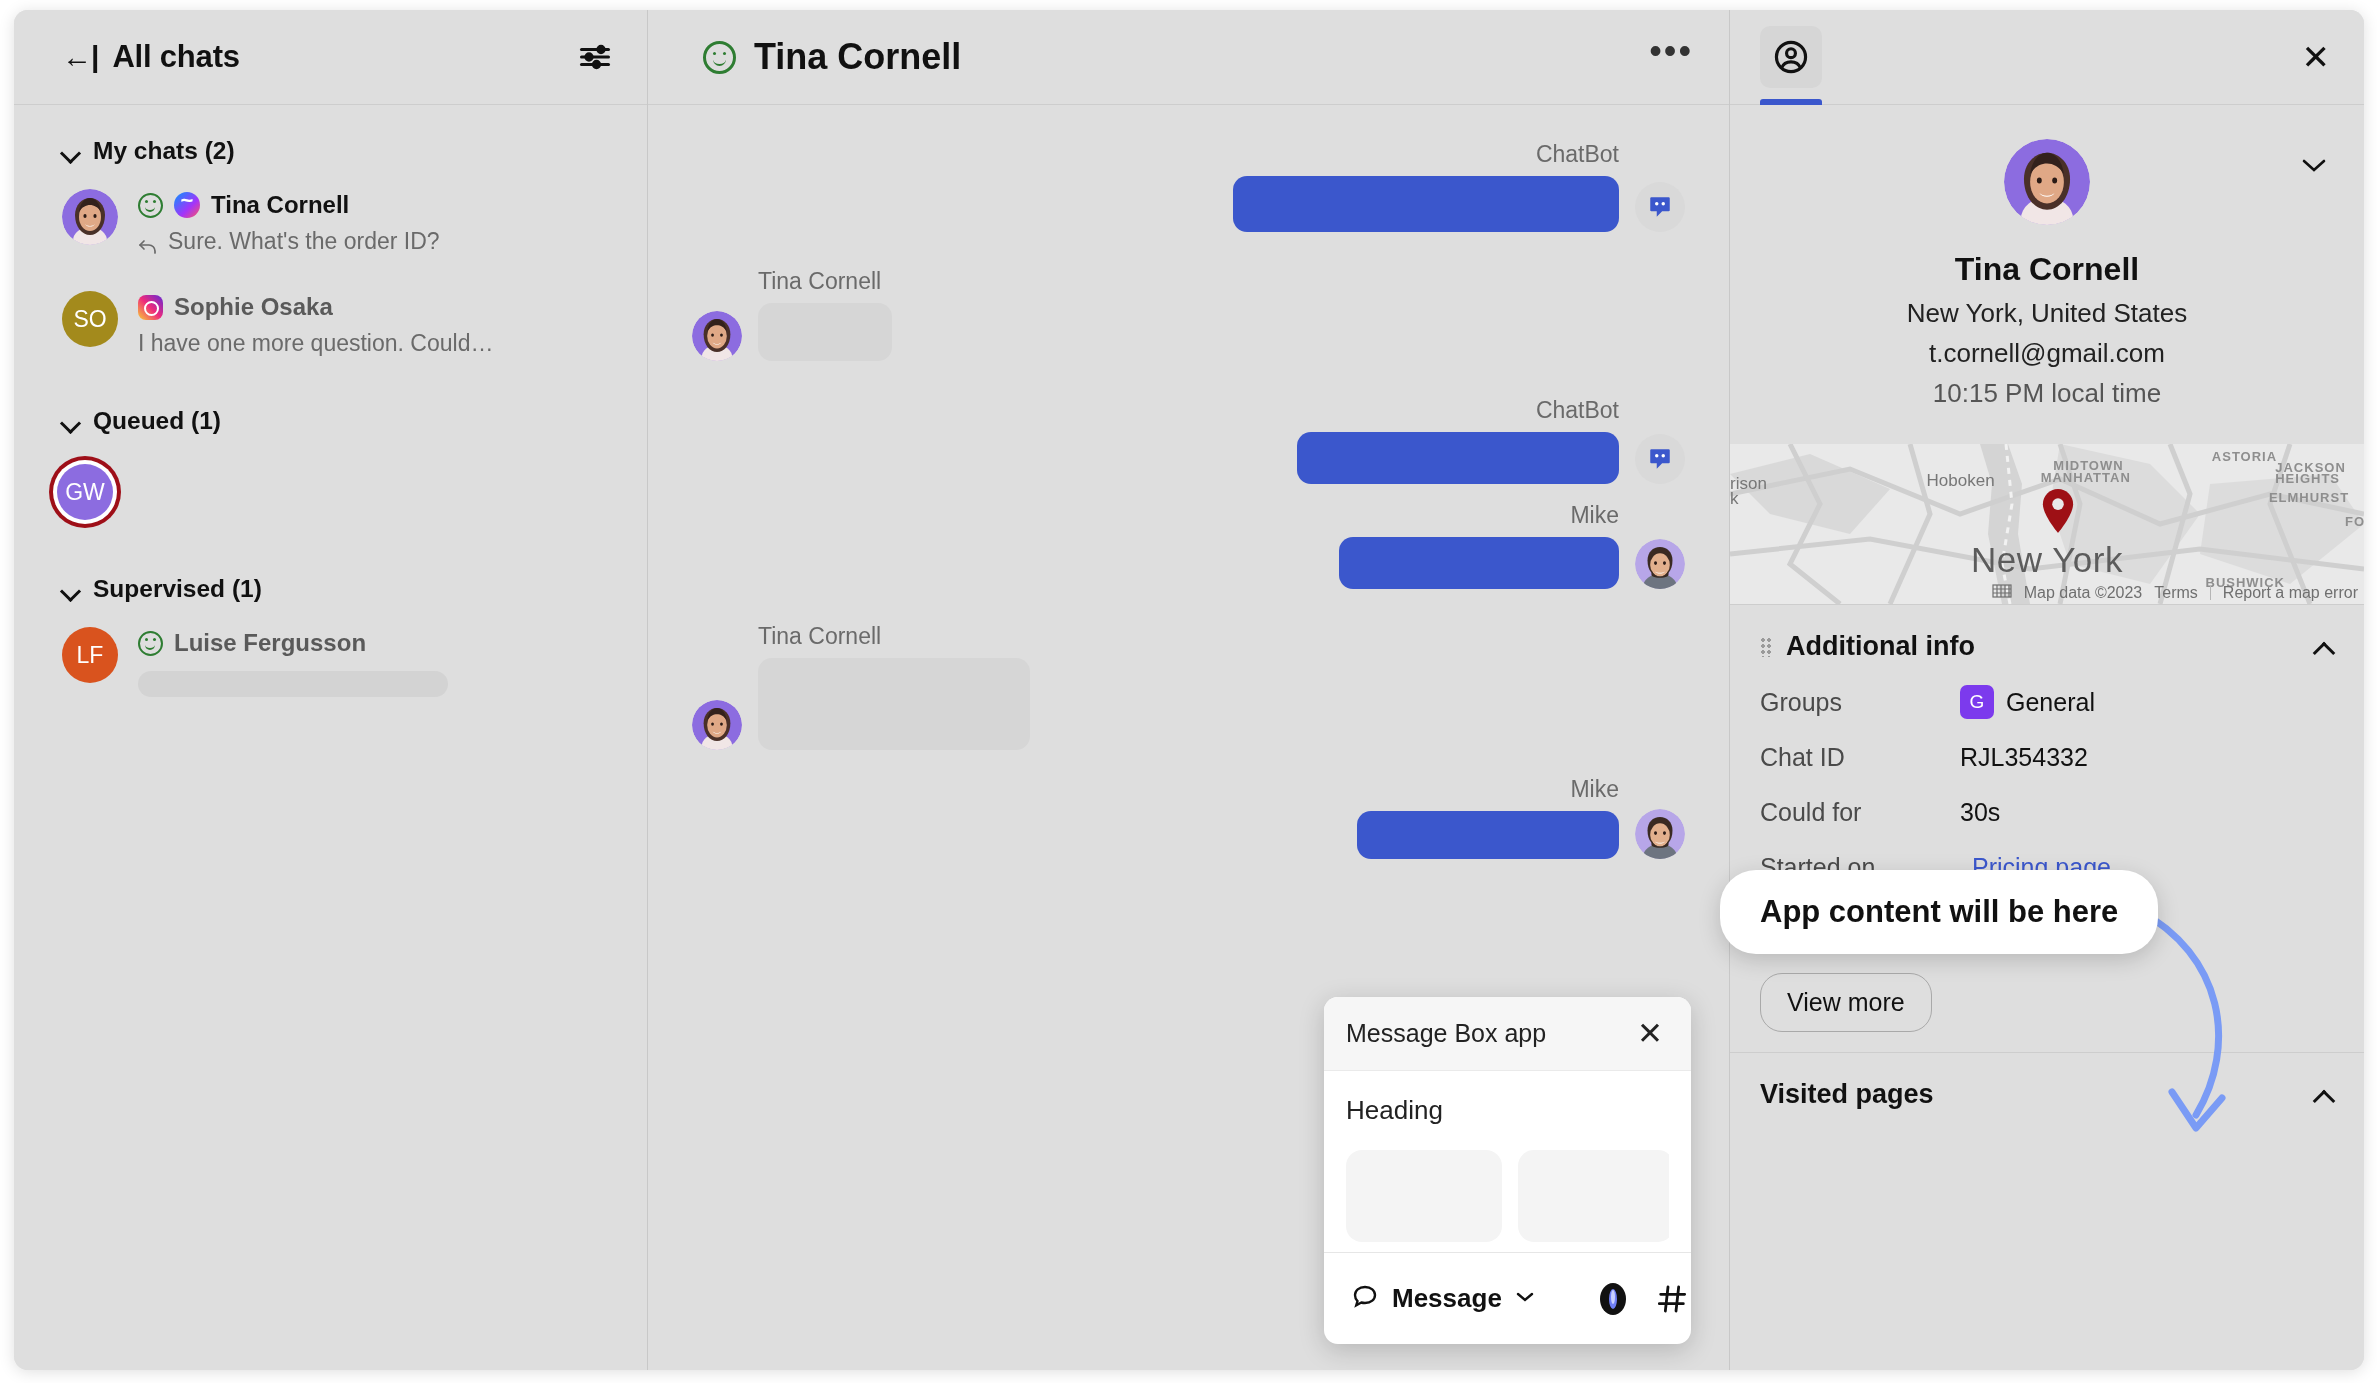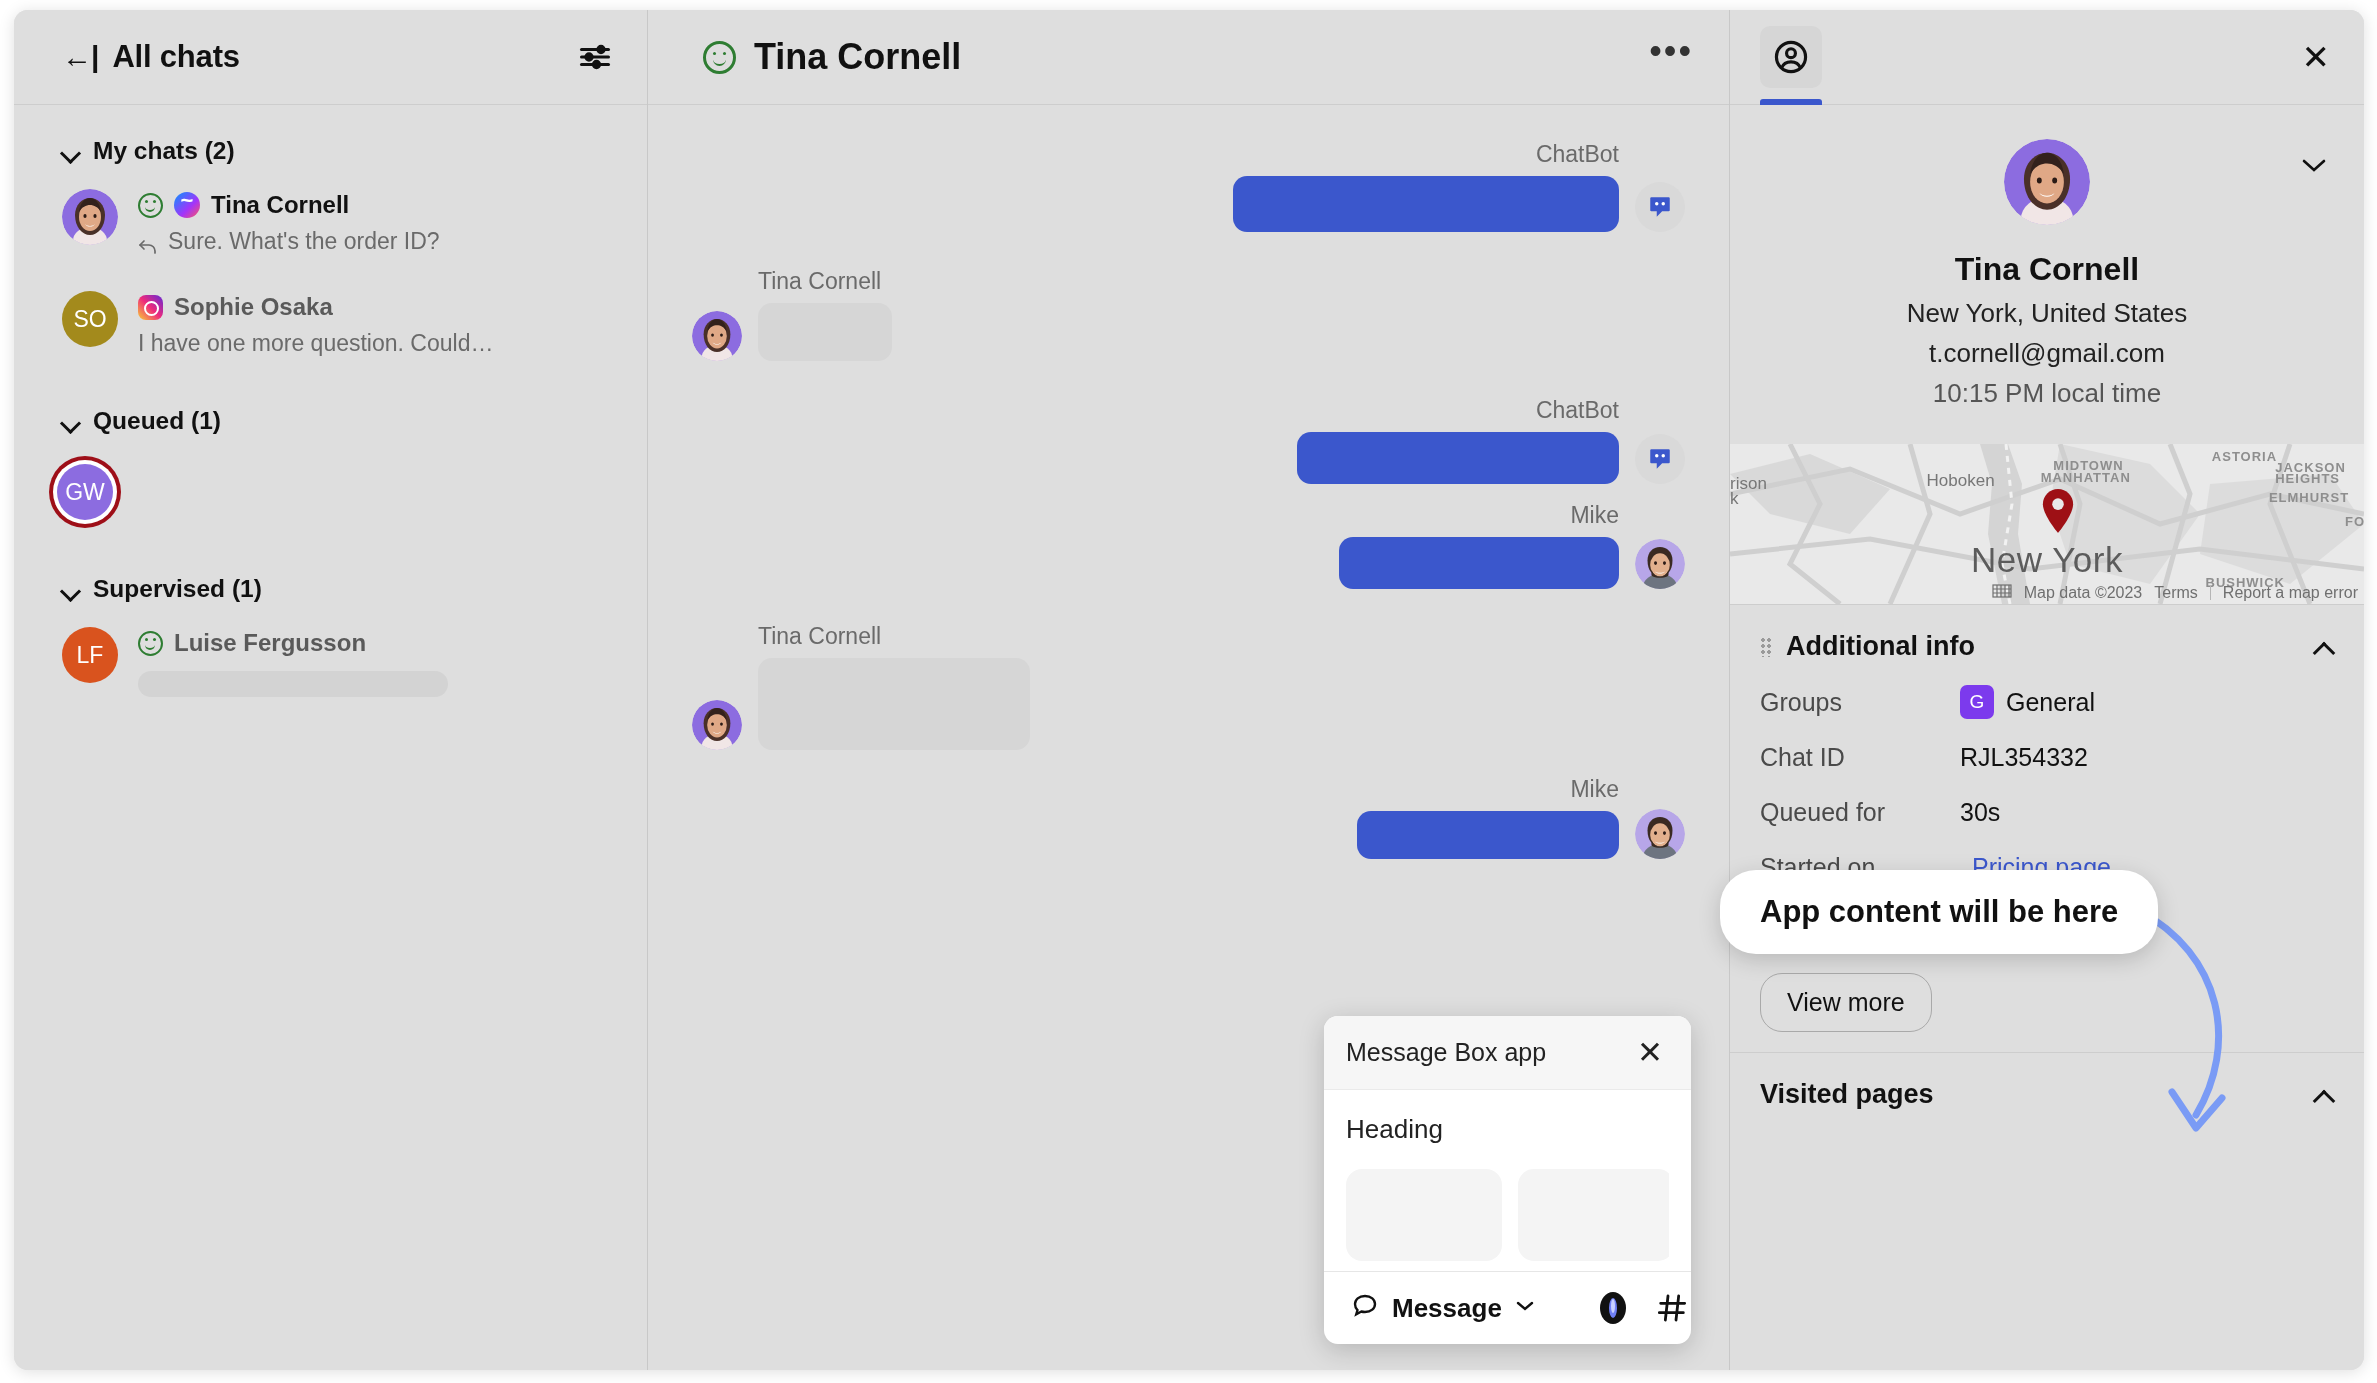--- a/index.html
+++ b/index.html
@@ -213,21 +213,21 @@
   .mb-close { font-size: 31px; color: #222; cursor: pointer; line-height: 1; }
   .mb-content { padding: 24px 22px 10px 22px; background: #fff; }
   .mb-heading { font-size: 26px; color: #222; }
   .mb-cards { display: flex; gap: 16px; margin-top: 24px; overflow: hidden; }
   .mb-card {
     width: 156px; height: 92px; flex: none;
     background: #f4f4f4; border-radius: 16px;
   }
   .mb-toolbar {
     border-top: 1px solid #e6e6e6;
-    height: 73px; display: flex; align-items: center;
+    height: 92px; display: flex; align-items: center;
     padding: 0 22px 0 26px; gap: 26px;
   }
   .mb-mode {
     display: flex; align-items: center; gap: 12px; cursor: pointer;
   }
   .mb-mode-label { font-size: 26px; font-weight: 700; color: #111; }
   .vdiv { width: 1px; height: 40px; background: #dcdcdc; margin: 0 4px; }
   .tb-icon { width: 38px; height: 38px; cursor: pointer; display:flex; align-items:center; justify-content:center; }
   .mb-toolbar .spacer { flex: 1; }
 
@@ -718,21 +718,21 @@
           <span>General</span>
         </span>
       </div>
 
       <div class="info-row">
         <span class="info-key">Chat ID</span>
         <span class="info-val">RJL354332</span>
       </div>
 
       <div class="info-row">
-        <span class="info-key">Queued for</span>
+        <span class="info-key">Could for</span>
         <span class="info-val">30s</span>
       </div>
 
       <div class="info-row">
         <span class="info-key">Started on</span>
         <span class="info-val link">Pricing page</span>
       </div>
 
       <div class="info-row">
         <span class="info-key">Tags</span>

